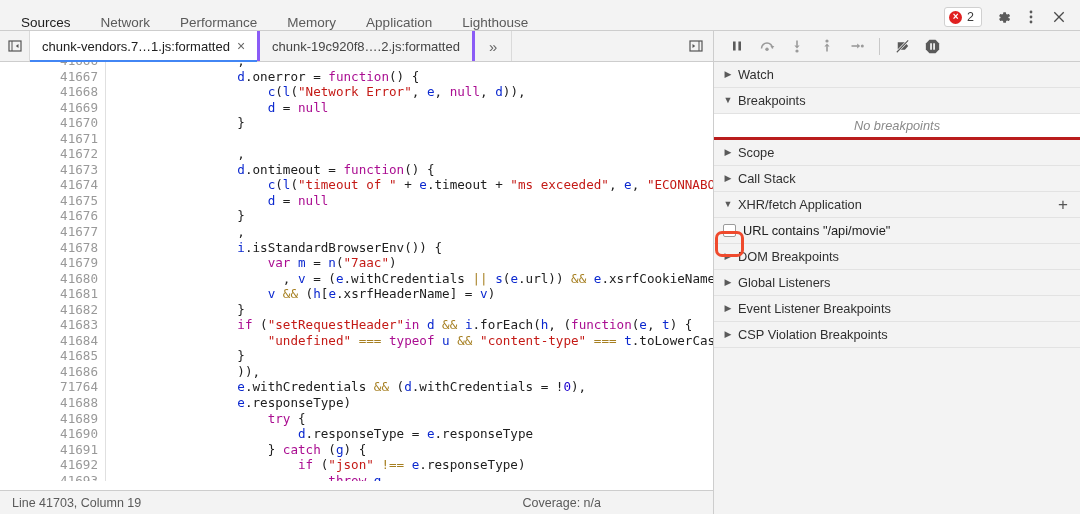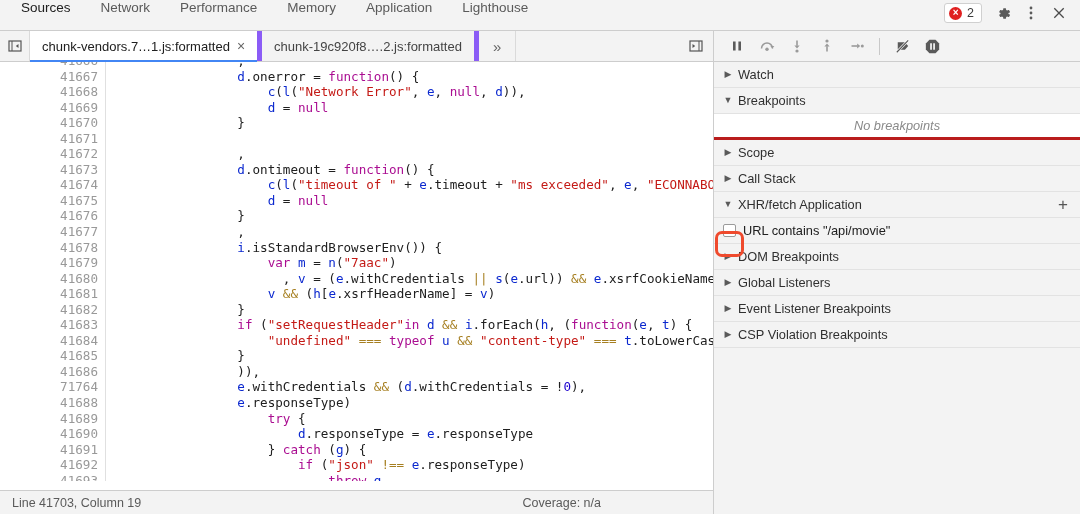--- a/index.html
+++ b/index.html
@@ -9,21 +9,21 @@
     background: #ffffff;
     overflow: hidden;
   }
   #app { position: relative; width: 1080px; height: 514px; display: flex; flex-direction: column; }
 
   
   .topbar {
     height: 31px; min-height: 31px;
     background: #f3f3f3;
     border-bottom: 1px solid #cdcdcd;
-    display: flex; align-items: flex-start;
+    display: flex; align-items: flex-end;
     position: relative;
   }
   .panel-tabs { display: flex; align-items: stretch; padding-left: 6px; }
   .panel-tab {
     display: flex; align-items: center;
     padding: 0 15px;
     font-size: 13.5px;
     color: #5a5a5a;
     white-space: nowrap;
     cursor: default;
@@ -70,21 +70,21 @@
     position: relative;
   }
   .nav-btn {
     width: 30px; display: flex; align-items: center; justify-content: center;
     border-right: 1px solid #dadada;
   }
   .ftab {
     display: flex; align-items: center; gap: 7px;
     padding: 0 12px;
     font-size: 13px; color: #444;
-    border-right: 5px solid #8b5cf6;
+    border-right: 3px solid #8b5cf6;
     white-space: nowrap;
     position: relative;
     cursor: default;
   }
   .ftab.active { background: #ffffff; color: #202020; }
   .ftab.active::after {
     content: ""; position: absolute; left: 0; right: 0; bottom: -1px;
     height: 2px; background: #4286f4;
   }
   .ftab-close { font-size: 14px; color: #666; line-height: 1; }

